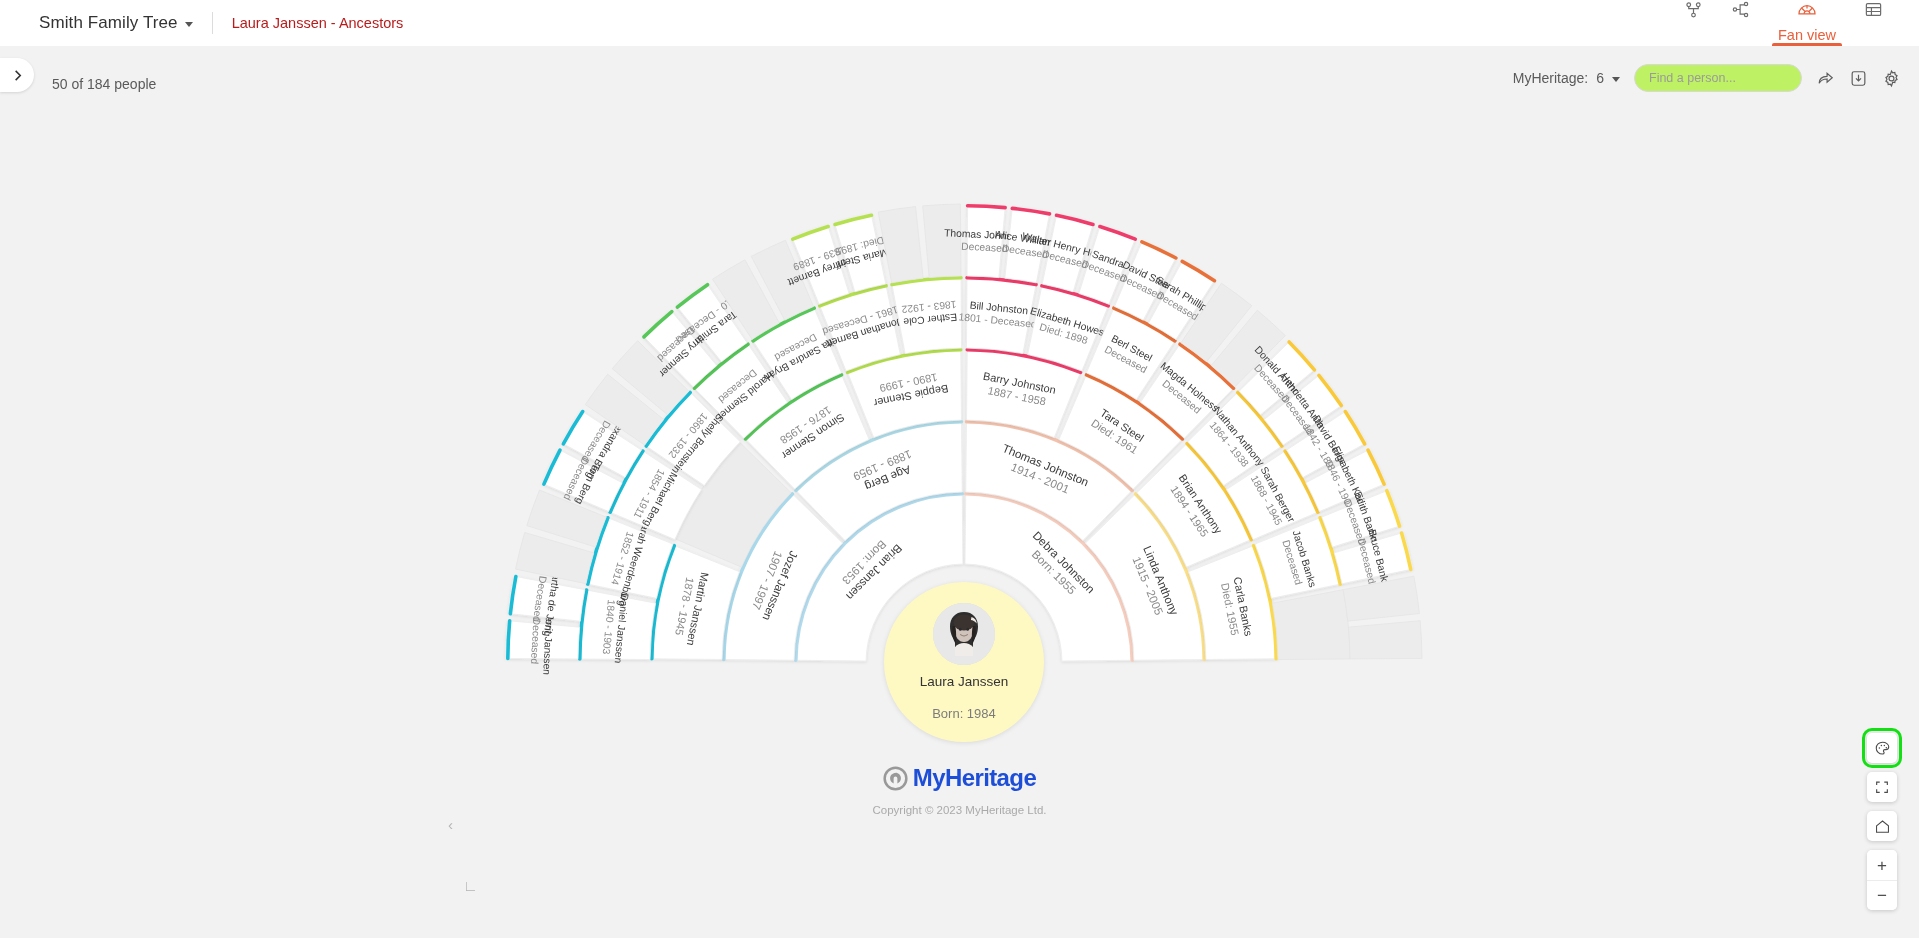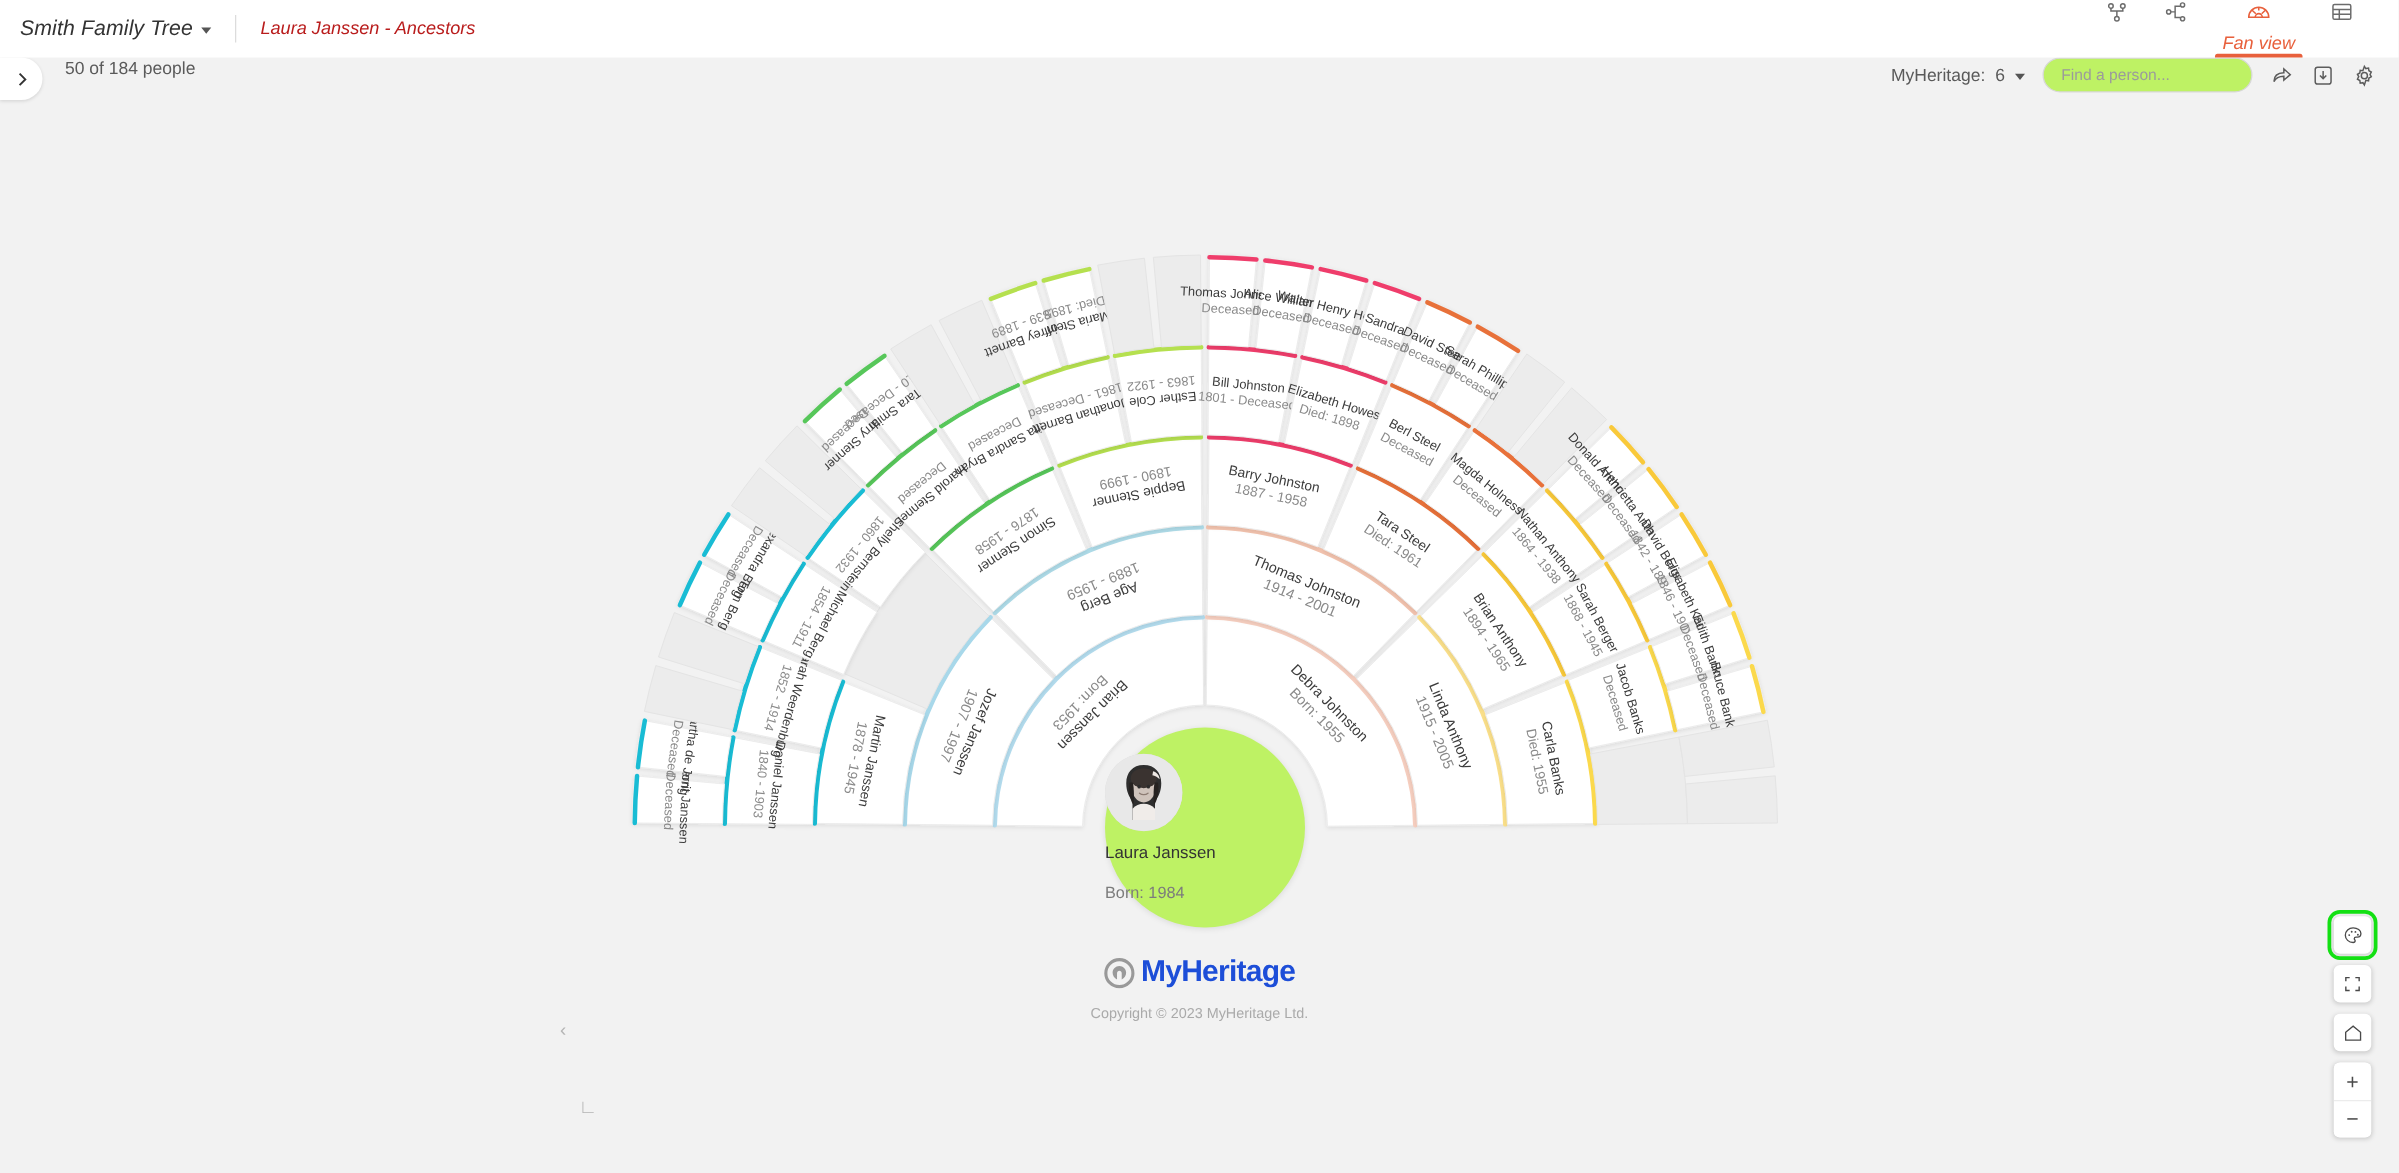--- a/index.html
+++ b/index.html
@@ -6,22 +6,22 @@
   html, body {
     width: 1919px; height: 938px;
     font-family: "Liberation Sans", sans-serif;
     background: #f2f2f2; overflow: hidden;
   }
 
   
   .topbar {
     height: 46px; background: #ffffff;
     display: flex; align-items: center;
-    padding: 0 22px 0 16px;
-    position: relative; z-index: 30; font-style: italic;
+    padding: 0 22px 0 39px;
+    position: relative; z-index: 30;
   }
   .tree-name {
     font-size: 17px; color: #333; letter-spacing: .1px;
     display: flex; align-items: center; gap: 7px; cursor: pointer;
   }
   .caret-d {
     width: 0; height: 0; border-left: 4.5px solid transparent;
     border-right: 4.5px solid transparent; border-top: 5px solid #555;
     margin-top: 3px;
   }
@@ -38,21 +38,21 @@
   }
   .viewbtn.active { color: #e8603c; }
   .viewbtn.active::after {
     content: ""; position: absolute; left: 8px; right: 8px; bottom: 0;
     height: 3px; background: #e8603c; border-radius: 2px 2px 0 0;
   }
 
   
   .subbar {
     height: 46px; background: #f2f2f2;
-    display: flex; align-items: flex-start; padding: 0 18px 0 0;
+    display: flex; align-items: flex-end; padding: 0 18px 0 0;
     position: relative; z-index: 25;
   }
   .sidebar-toggle {
     width: 34px; height: 34px; background: #fff;
     border-radius: 0 18px 18px 0; display: flex;
     align-items: center; justify-content: center; cursor: pointer;
     box-shadow: 0 1px 3px rgba(0,0,0,.13); color: #333;
     font-size: 15px; margin-left: 0;
   }
   .people-count { font-size: 14px; color: #5a5a5a; margin-left: 18px; }
@@ -80,22 +80,22 @@
 
   .seg-txt {
     font-family: "Liberation Sans", sans-serif;
     fill: #3b3b3b; text-anchor: middle; dominant-baseline: middle;
   }
   .seg-sub { fill: #8a8a8a; }
 
   .center-card {
     position: absolute; left: 884px; top: 490px;
     width: 160px; height: 160px; border-radius: 50%;
-    background: #bef264; box-shadow: 0 1px 5px rgba(0,0,0,.1);
-    display: flex; flex-direction: column; 
+    background: #fef9c3; box-shadow: 0 1px 5px rgba(0,0,0,.1);
+    display: flex; flex-direction: column; align-items: center;
     justify-content: center; cursor: pointer;
   }
   .avatar {
     width: 62px; height: 62px; border-radius: 50%; overflow: hidden;
     background: #d9d9d9; margin-bottom: 9px;
   }
   .c-name { font-size: 13.5px; color: #333; }
   .c-born { font-size: 13px; color: #7c7c7c; margin-top: 17px; }
 
   .footer-logo {

